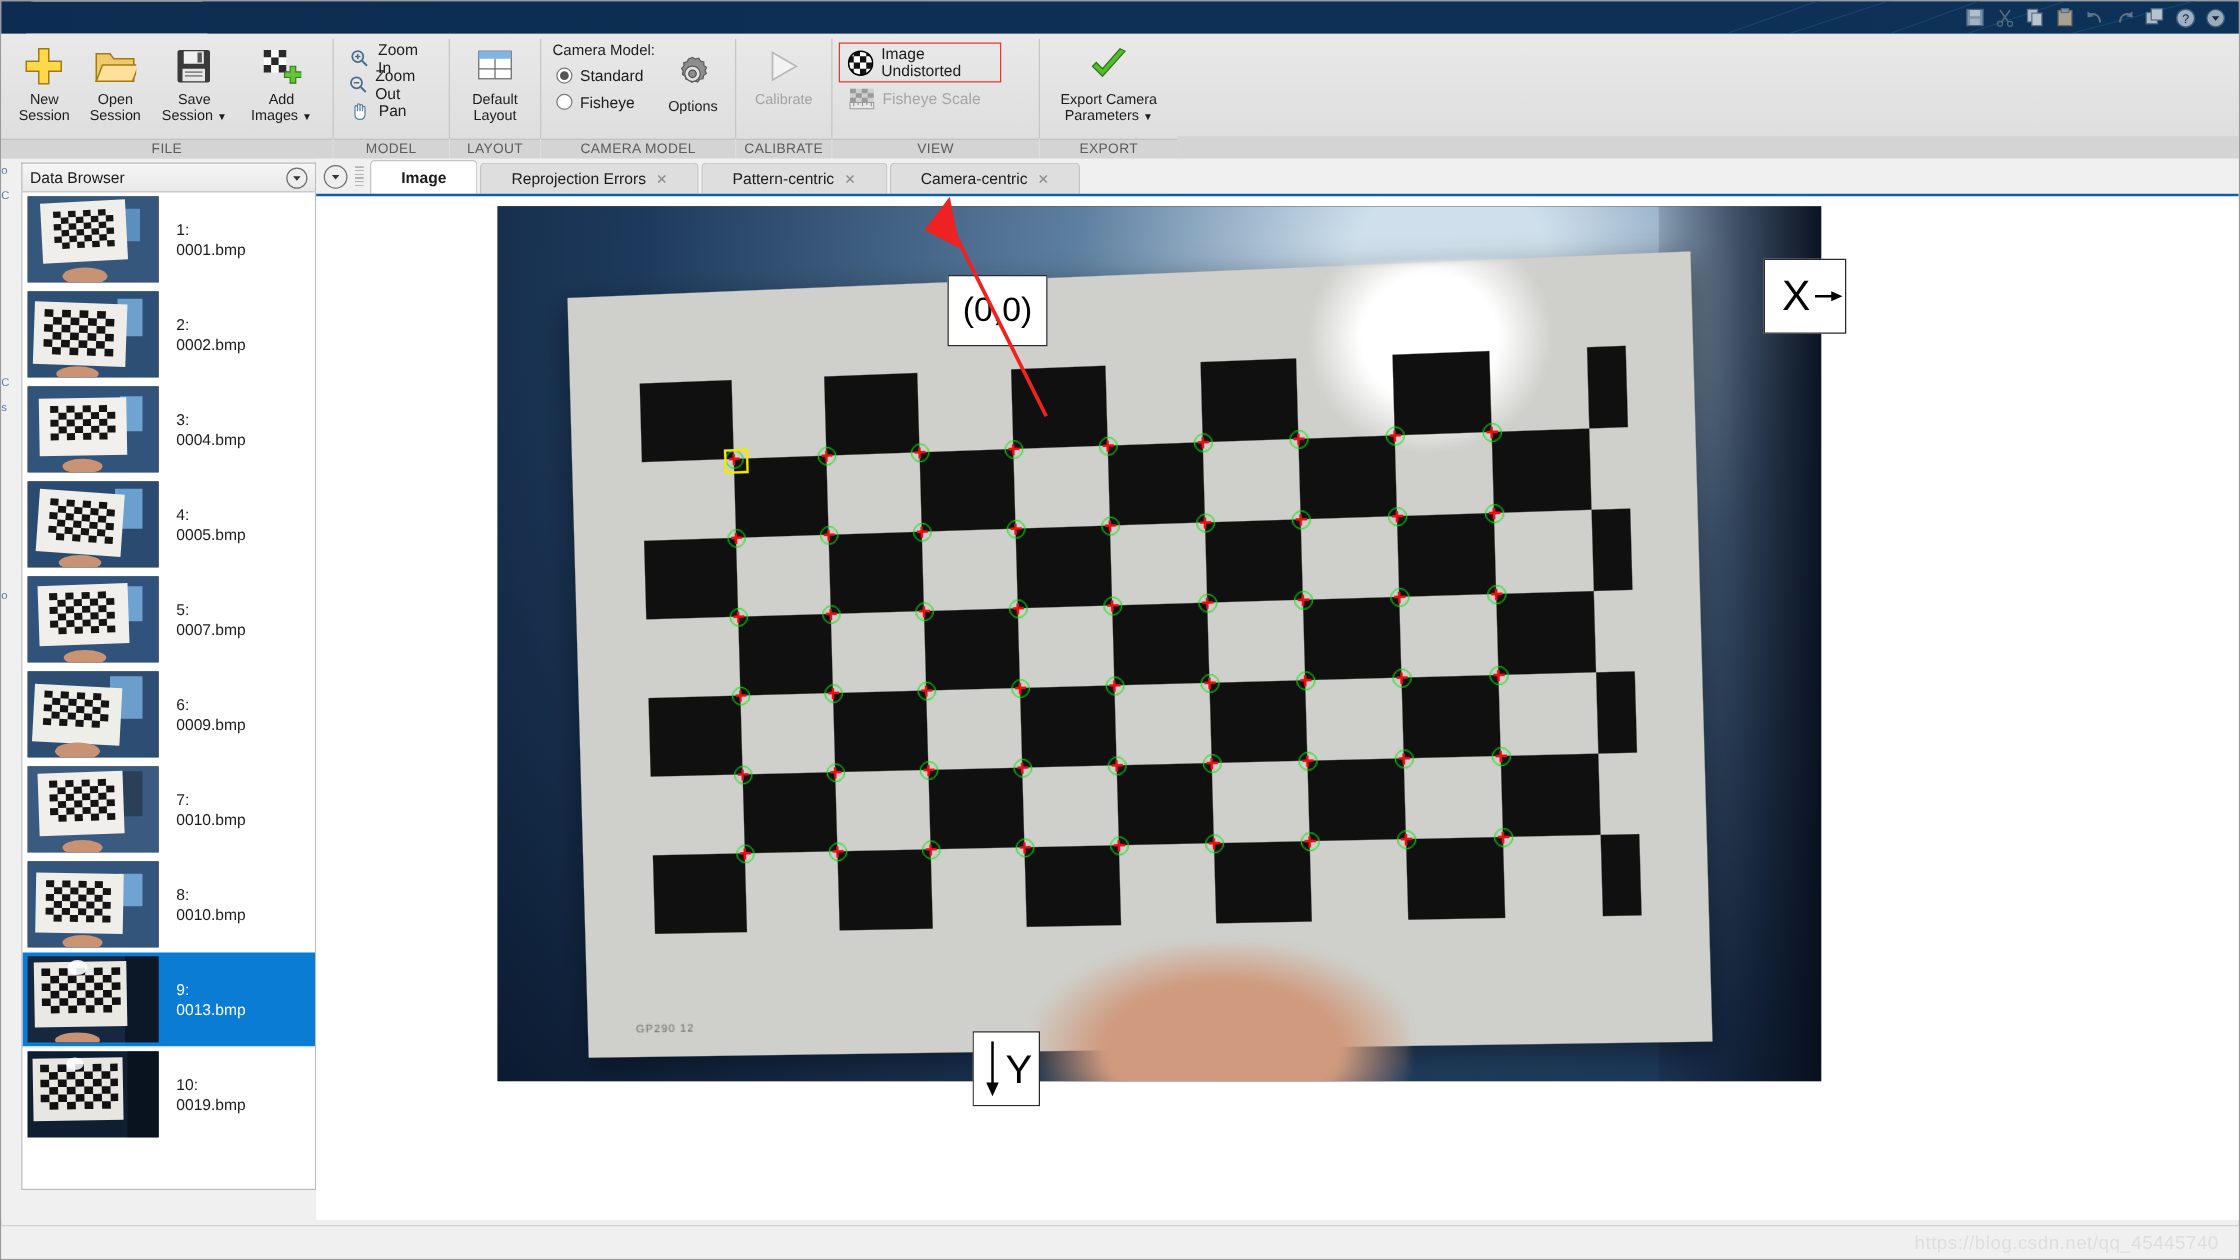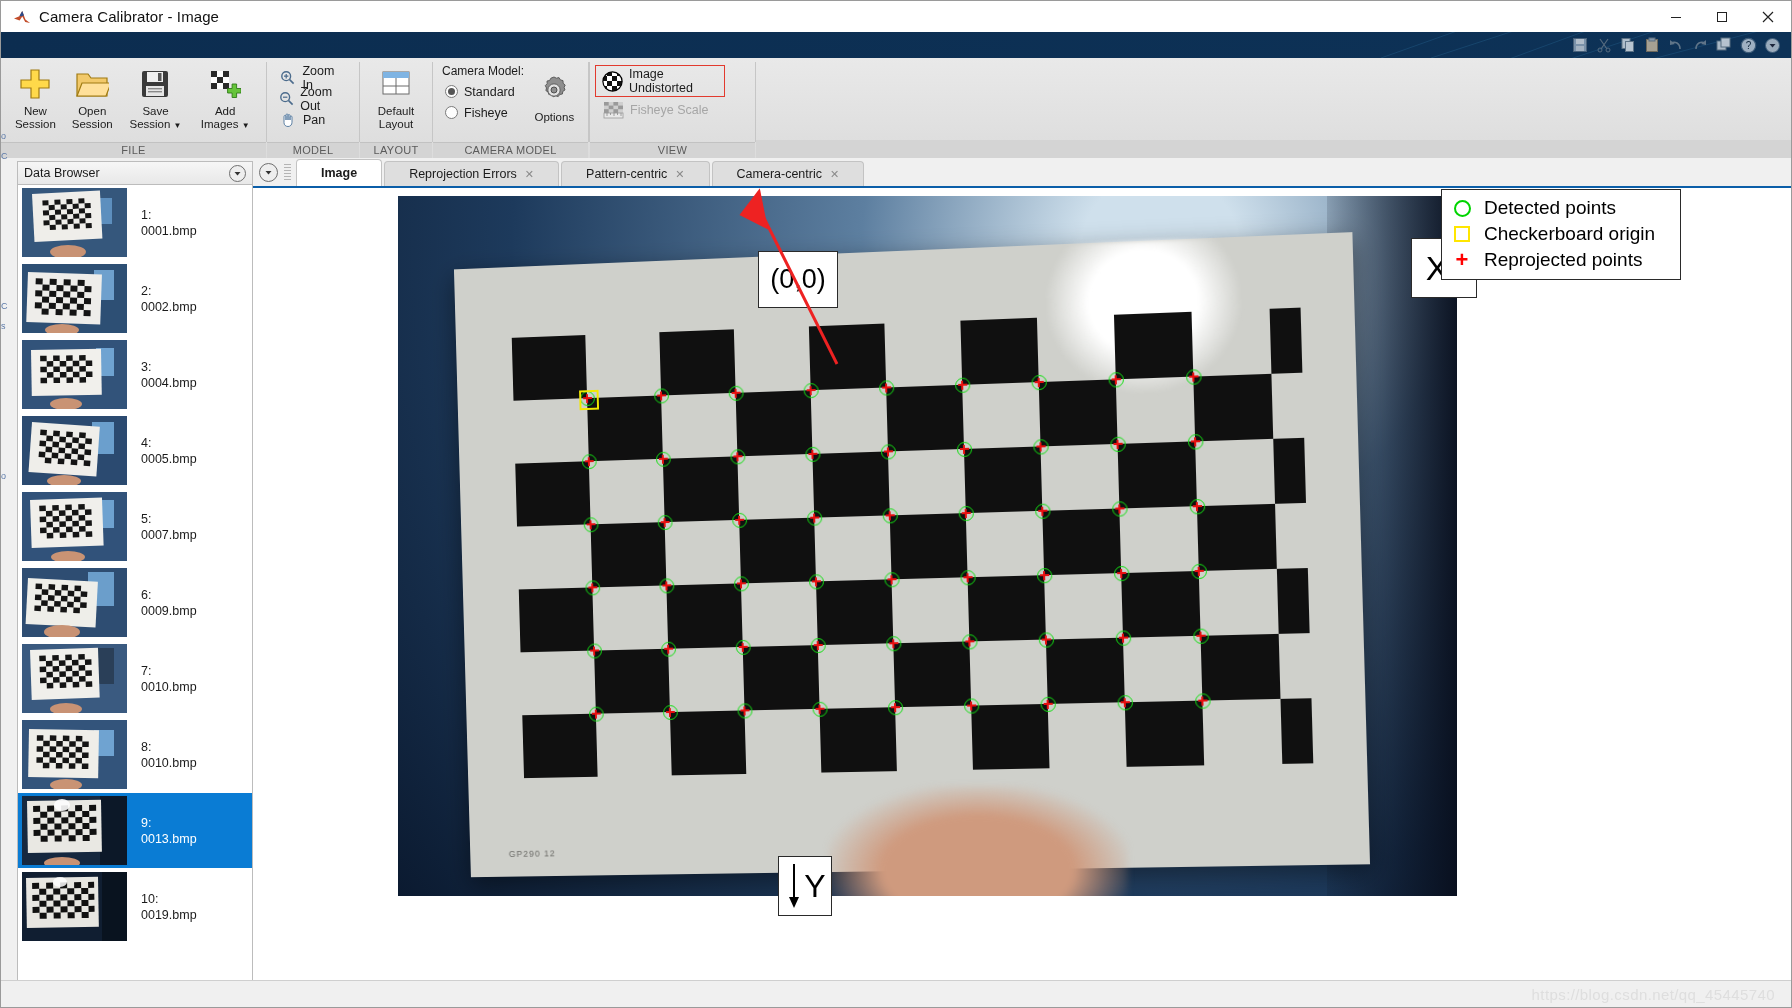--- a/index.html
+++ b/index.html
@@ -102,46 +102,20 @@
   .arrow{position:absolute;pointer-events:none;}
   .statusbar{position:absolute;left:0;right:0;bottom:0;height:26px;background:#f0f0f0;border-top:1px solid #cfcfcf;}
   .watermark{position:absolute;right:16px;bottom:4px;font-size:15px;color:#dedede;letter-spacing:.4px;}
   .bleed{position:absolute;left:0;top:0;width:7px;height:1008px;overflow:hidden;font-size:9px;color:#5b79a8;}
 </style>
 </head>
 <body>
 
 <div class="app">
 
-  <div class="titlebar">
-    <div class="tb-icon">
-      <svg width="18" height="18" viewBox="0 0 18 18">
-        <path d="M1 10.5 L6.4 8.3 L9.2 3 L12.4 11.5 L17 15 L12.2 14 L9.3 8.6 L6.6 12.4 Z" fill="#c34d2a"></path>
-        <path d="M6.4 8.3 L9.2 3 L11 7.6 L8.6 8.2 Z" fill="#2a4c8c"></path>
-      </svg>
-    </div>
-    <div class="tb-title">Camera Calibrator - Image</div>
-    <div class="tb-btns">
-      <div class="tb-btn">
-        <svg width="12" height="12" viewBox="0 0 12 12">
-            <rect x="1" y="6" width="10" height="1" fill="#222"></rect>
-          </svg>
-      </div>
-      <div class="tb-btn">
-        <svg width="12" height="12" viewBox="0 0 12 12">
-            <rect x="1.5" y="1.5" width="9" height="9" fill="none" stroke="#222" stroke-width="1"></rect>
-          </svg>
-      </div>
-      <div class="tb-btn close">
-        <svg width="12" height="12" viewBox="0 0 12 12">
-            <path d="M1 1 L11 11 M11 1 L1 11" stroke="currentColor" stroke-width="1.2" fill="none"></path>
-          </svg>
-      </div>
-    </div>
-  </div>
 
   <div class="ribbonstrip">
     <div class="deco">
       <svg width="1792" height="26" viewBox="0 0 1792 26" preserveAspectRatio="none">
         <defs>
             <linearGradient id="gds" x1="0" y1="0" x2="1" y2="0">
           <stop offset="0" stop-color="#0c2d50"></stop>
               <stop offset="1" stop-color="#0d3257"></stop>
             </linearGradient>
           </defs>
@@ -366,20 +340,33 @@
               <circle cx="15" cy="15" r="3" fill="#8e8e8e" stroke="#4f4f4f"></circle>
             </svg>
           </div>
           <div class="lab">Options</div>
         </div>
       </div>
       <div class="glabel">CAMERA MODEL</div>
     </div>
     <div class="vsep"></div>
 
+    <div class="rgroup" style="width:76px;">
+      <div class="gbody" style="justify-content:center;">
+        <div class="bigbtn disabled" style="width:72px;">
+          <div class="ico">
+            <svg width="32" height="30" viewBox="0 0 32 30">
+                <path d="M7 4 L26 15 L7 26 Z" fill="#f2f2f2" stroke="#b9b9b9" stroke-width="1.4"></path>
+              </svg>
+          </div>
+          <div class="lab">Calibrate</div>
+        </div>
+      </div>
+      <div class="glabel">CALIBRATE</div>
+    </div>
     <div class="vsep"></div>
 
     <div class="rgroup" style="width:165px;">
       <div class="gbody" style="flex-direction:column;padding-top:8px;">
         <div class="smallrow hl-red" style="height:30px;width:128px;box-sizing:border-box;">
           <span class="ico" style="width:22px;height:22px;">
             <svg width="21" height="21" viewBox="0 0 21 21">
               <defs>
                   <clipPath id="ballclip">
                     <circle cx="10.5" cy="10.5" r="9.6"></circle>
@@ -423,20 +410,37 @@
                 </g>
             </svg>
           </span>
           <span>Fisheye Scale</span>
         </div>
       </div>
       <div class="glabel">VIEW</div>
     </div>
     <div class="vsep"></div>
 
+    <div class="rgroup" style="width:110px;">
+      <div class="gbody" style="justify-content:center;">
+        <div class="bigbtn" style="width:106px;">
+          <div class="ico">
+            <svg width="34" height="30" viewBox="0 0 34 30">
+              <path d="M4 15 L12 23 L30 3 L26 1 L12 17 L7 12 Z" fill="#56bb2e" stroke="#2e7a16" stroke-width="1"></path>
+            </svg>
+          </div>
+          <div class="lab">
+            <span>Export Camera</span><br>
+            <span>Parameters</span>
+            <span style="font-size:8px;"> ▼</span>
+          </div>
+        </div>
+      </div>
+      <div class="glabel">EXPORT</div>
+    </div>
     <div style="flex:1;display:flex;flex-direction:column;">
       <div style="flex:1;"></div>
         <div class="glabel" style="background:#d4d4d4;">&nbsp;</div>
     </div>
   </div>
 
   <div class="main">
 
     <div class="browser">
       <div class="browser-hd">
@@ -1275,40 +1279,20 @@
         </div>
 
         <div class="anno" style="left:525px;top:668px;width:52px;height:58px;font-size:32px;">
           <svg width="16" height="44" viewBox="0 0 16 44" style="position:absolute;left:7px;top:7px;">
             <path d="M8 0 V36" stroke="#000" stroke-width="2"></path>
               <path d="M8 44 L3 33 L13 33 Z" fill="#000"></path>
           </svg>
           <span style="margin-left:20px;">Y</span>
         </div>
 
-        <div class="legend" style="left:1188px;top:1px;width:216px;">
-          <div class="legrow">
-            <span class="legmark">
-                <span class="lm-circ"></span>
-              </span>
-            <span>Detected points</span>
-          </div>
-          <div class="legrow">
-            <span class="legmark">
-                <span class="lm-sq"></span>
-              </span>
-            <span>Checkerboard origin</span>
-          </div>
-          <div class="legrow">
-            <span class="legmark">
-                <span class="lm-plus">+</span>
-              </span>
-            <span>Reprojected points</span>
-          </div>
-        </div>
 
       </div>
     </div>
 
     <svg class="arrow" style="left:0;top:-130px;width:1792px;height:400px;">
       <path d="M836 336 L763 190" stroke="#ee2222" stroke-width="3" fill="none"></path>
       <path d="M750 163 L776 196 L744 196 Z" fill="#ee2222" transform="rotate(27 760 180)"></path>
     </svg>
   </div>
 

